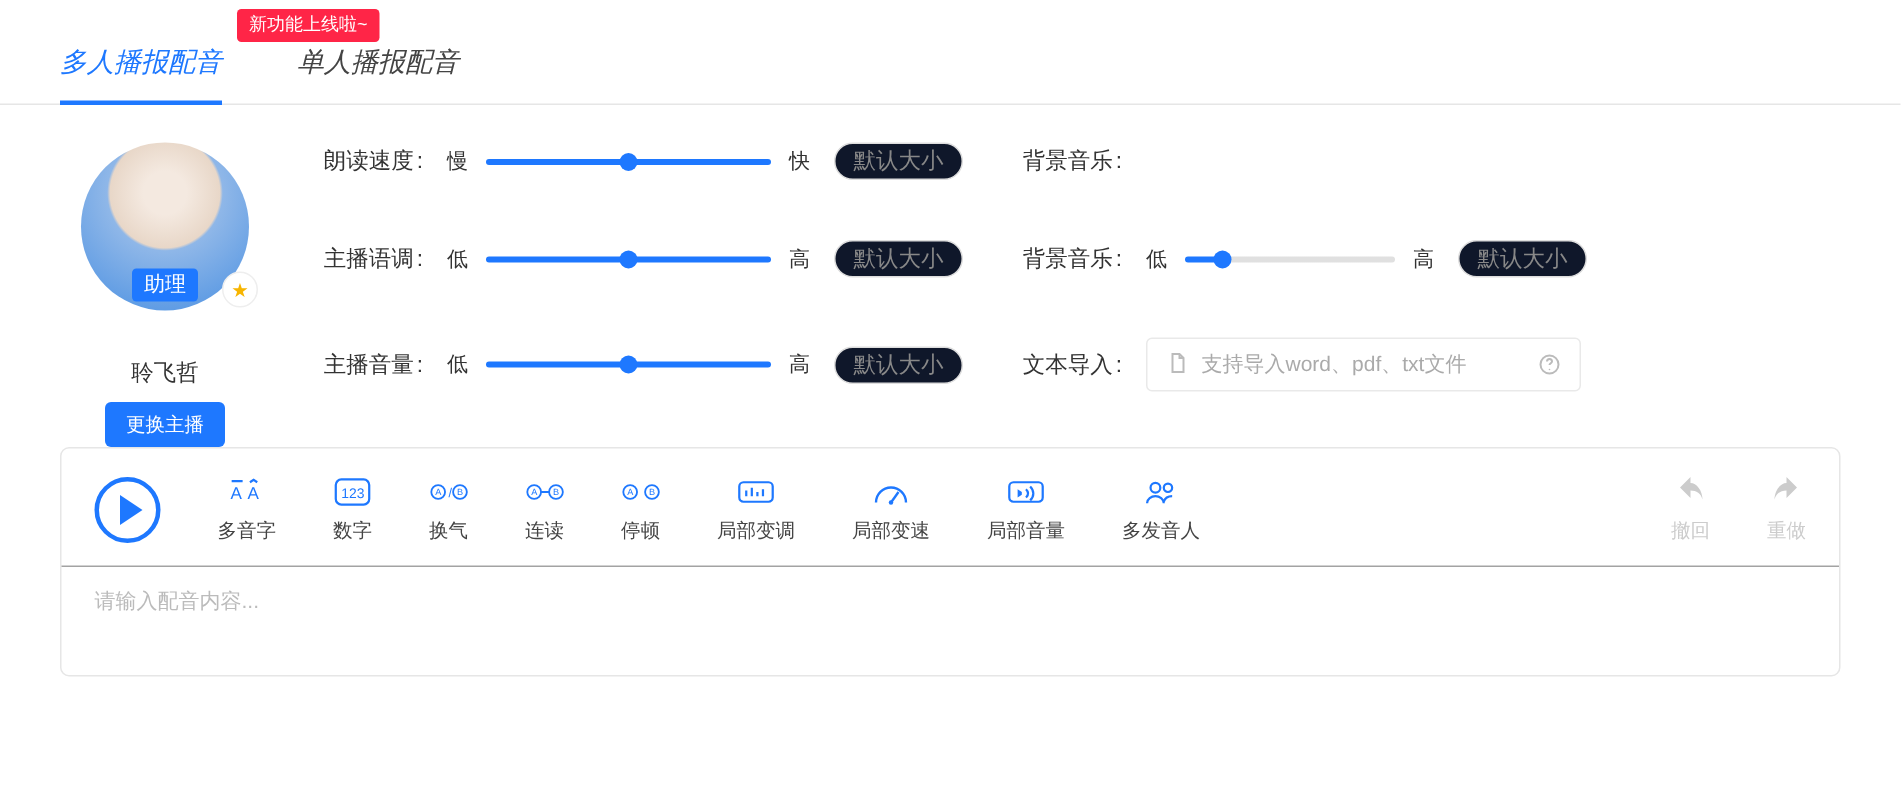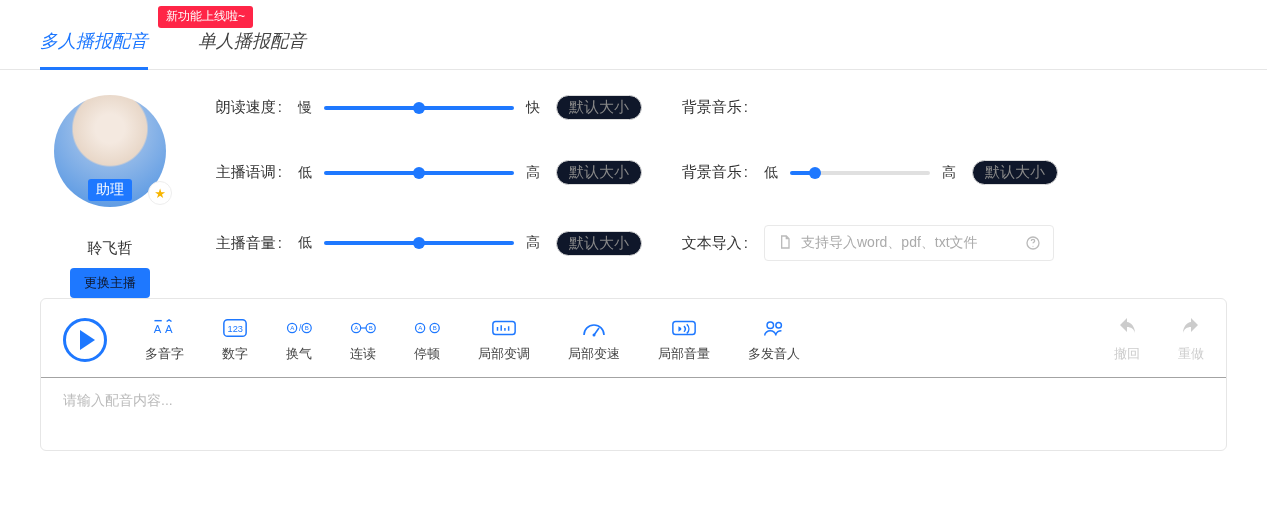--- a/index.html
+++ b/index.html
@@ -46,21 +46,21 @@
     position:absolute; left:50%; transform:translateX(-50%); bottom:6px;
     background:var(--blue); color:#fff; font-size:14px; padding:2px 8px; border-radius:3px;
   }
   .avatar-star {
     position:absolute; right:-6px; bottom:2px; width:24px; height:24px; border-radius:50%;
     background:#fff; border:1px solid #eee; display:flex; align-items:center; justify-content:center;
     color:#f7b500; font-size:13px;
   }
   .profile-name { margin-top:32px; font-size:15px; color:#333; }
   .swap-btn {
-    margin-top:10px; background:var(--blue); color:#0f172a; border:none;
+    margin-top:10px; background:var(--blue); color:#ffffff; border:none;
     padding:6px 14px; border-radius:4px; font-size:13px; cursor:pointer;
   }
 
   
   .controls { flex:1; }
   .row { display:flex; align-items:center; margin-bottom:40px; gap:34px; }
   .ctrl { display:flex; align-items:center; gap:16px; }
   .ctrl-label { width:72px; text-align:right; color:#333; font-size:15px; }
   .ctrl-label::after { content: ":"; margin-left:2px; }
   .slider-wrap { display:flex; align-items:center; gap:12px; }

